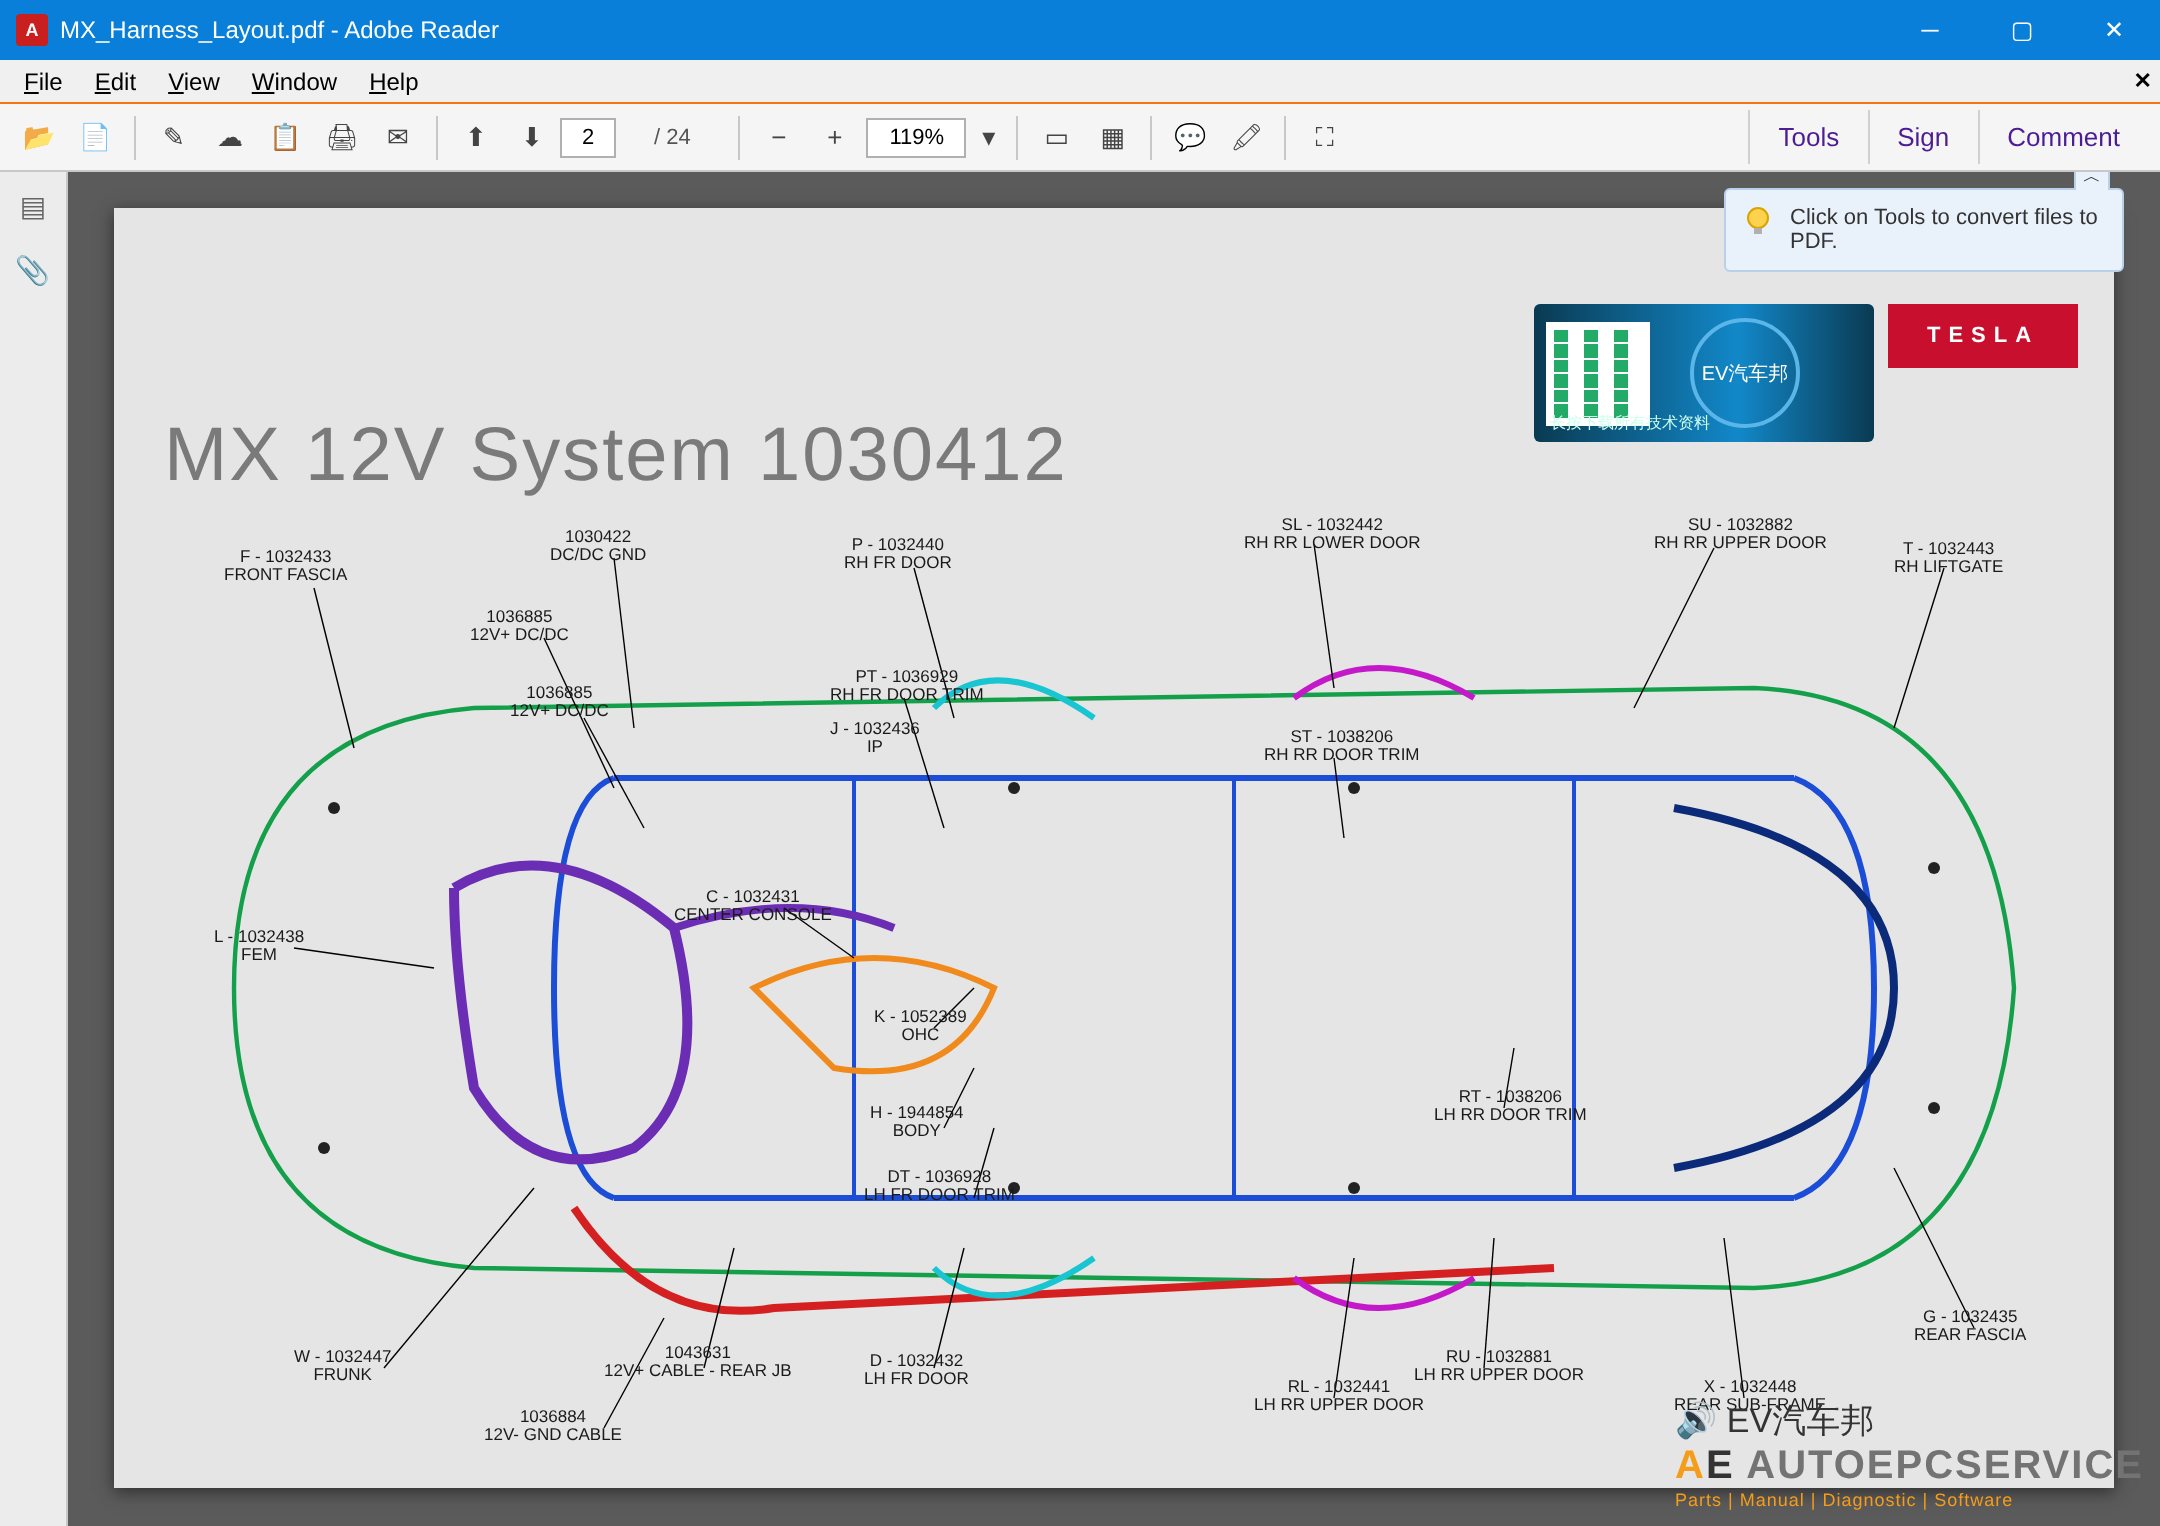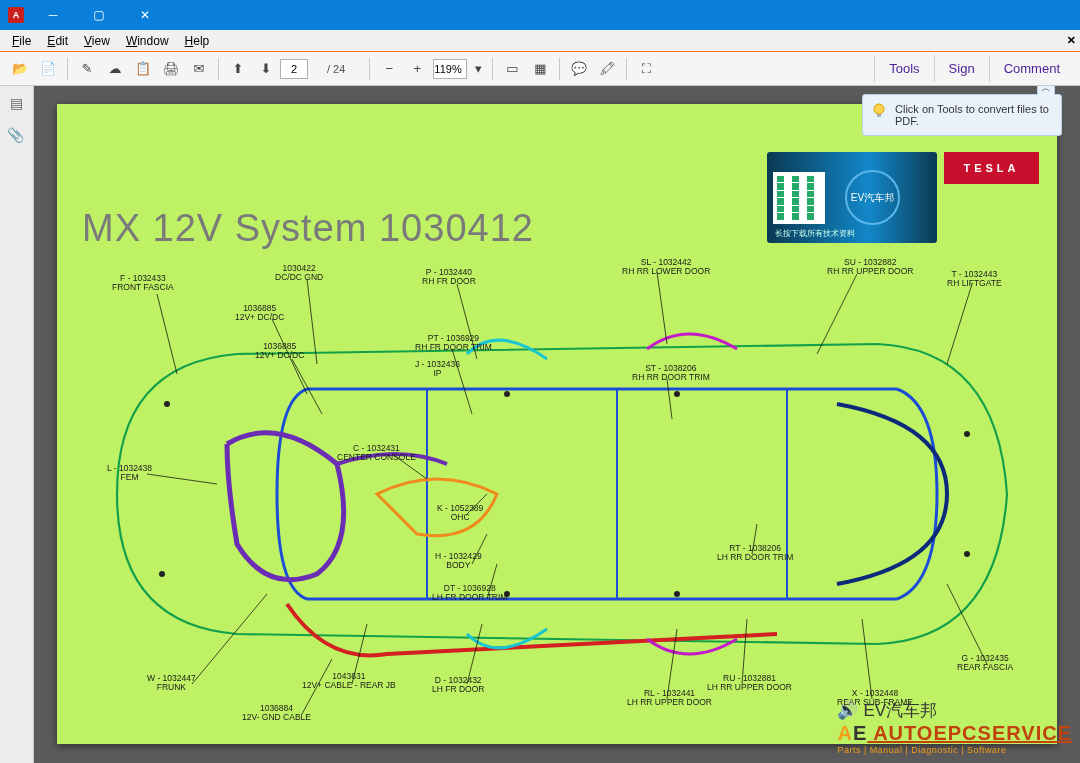--- a/index.html
+++ b/index.html
@@ -14,40 +14,40 @@
 .menubar { height:22px; background:#f0f0f0; border-bottom:1px solid #f97316; display:flex; align-items:center; padding:0 4px; font-size:12px; position:relative; }
 .menubar span { padding:3px 8px; }
 .menubar span u { text-decoration:underline; }
 .menubar .mini-x { position:absolute; right:4px; font-weight:bold; font-size:11px; cursor:pointer; }
 
 .toolbar { height:34px; background:#f5f5f5; border-bottom:1px solid #c8c8c8; display:flex; align-items:center; padding:0 6px; font-size:11px; }
 .tbtn { width:24px; height:24px; margin:0 2px; border:1px solid transparent; border-radius:2px; display:flex; align-items:center; justify-content:center; font-size:13px; color:#444; cursor:pointer; }
 .tsep { width:1px; height:22px; background:#c8c8c8; margin:0 5px; }
 .page-input { width:28px; height:20px; border:1px solid #b0b0b0; text-align:center; font-size:11px; }
 .page-total { margin:0 19px; color:#555; }
-.zoom-input { width:34px; height:20px; border:1px solid #b0b0b0; font-size:11px; margin:0 2px; }
+.zoom-input { width:50px; height:20px; border:1px solid #b0b0b0; text-align:center; font-size:11px; margin:0 2px; }
 .right-tools { margin-left:auto; display:flex; }
 .right-tools div { padding:6px 14px; font-size:13px; color:#4c1d95; border-left:1px solid #d0d0d0; cursor:pointer; }
 
 .workspace { display:flex; height:calc(763px - 30px - 22px - 34px); background:#5b5b5b; }
 .sidepanel { width:34px; background:#ececec; border-right:1px solid #c8c8c8; display:flex; flex-direction:column; align-items:center; padding-top:6px; gap:10px; }
 .sidepanel .sidebtn { width:22px; height:22px; display:flex; align-items:center; justify-content:center; color:#666; font-size:14px; cursor:pointer; }
 
 .canvas { flex:1; display:flex; justify-content:center; padding:18px 0; overflow:auto; position:relative; }
-.page { background:#bef264; width:1000px; height:640px; box-shadow:0 2px 8px rgba(0,0,0,.5); position:relative; }
+.page { background:#e5e5e5; width:1000px; height:640px; box-shadow:0 2px 8px rgba(0,0,0,.5); position:relative; }
 
 .tooltip { position:absolute; top:8px; right:18px; width:200px; background:#e9f1fb; border:1px solid #b8d0e8; border-radius:3px; padding:8px 10px 8px 32px; font-size:11px; color:#333; z-index:10; }
 .tooltip svg { position:absolute; left:8px; top:8px; }
 .tooltip .close-t { position:absolute; right:6px; top:-14px; background:#e9f1fb; border:1px solid #b8d0e8; border-bottom:none; width:18px; height:14px; font-size:9px; text-align:center; line-height:12px; border-radius:3px 3px 0 0; cursor:pointer;}
 
 .doc-title { position:absolute; left:25px; top:103px; font-size:38px; color:#7a7a7a; font-weight:300; letter-spacing:1px; }
 
 .tesla-badge { position:absolute; right:18px; top:48px; width:95px; height:32px; background:#c8102e; color:#fff; display:flex; align-items:center; justify-content:center; font-size:11px; letter-spacing:4px; font-weight:bold; }
 
-.ev-card { position:absolute; right:120px; top:48px; width:170px; height:91px; background:linear-gradient(90deg,#0a3a52 0%,#1288c9 60%,#0a3a52 100%); border-radius:3px; display:flex; align-items:center; padding:6px; }
+.ev-card { position:absolute; right:120px; top:48px; width:170px; height:69px; background:linear-gradient(90deg,#0a3a52 0%,#1288c9 60%,#0a3a52 100%); border-radius:3px; display:flex; align-items:center; padding:6px; }
 .ev-card .qr { width:52px; height:52px; background:#fff; display:grid; grid-template:repeat(6,1fr)/repeat(6,1fr); gap:1px; padding:4px; }
 .ev-card .qr div{ background:#2a6; } .ev-card .qr div:nth-child(2n){background:#fff;}
 .ev-card .ev-circle { margin-left:20px; width:55px; height:55px; border:2px solid #5ab5e8; border-radius:50%; display:flex; align-items:center; justify-content:center; color:#fff; font-size:10px; text-align:center; }
 .ev-card .ev-sub { position:absolute; bottom:4px; left:8px; font-size:8px; color:#cfe; }
 
 .diagram { position:absolute; left:20px; top:160px; right:20px; bottom:20px; }
 .diagram svg { width:100%; height:100%; }
 
 .lbl { position:absolute; font-size:8.5px; line-height:1.05; color:#1a1a1a; text-align:center; white-space:nowrap; }
 .lbl .code { display:block; }
@@ -56,20 +56,21 @@
 .watermark .wm1 { font-size:17px; color:#333; font-weight:500; }
 .watermark .wm2 { font-size:20px; font-weight:800; letter-spacing:1px; }
 .watermark .wm2 .a{color:#f59c1a;} .watermark .wm2 .e{color:#333;}
 .watermark .wm3 { font-size:9px; color:#f59c1a; letter-spacing:.5px; }
 </style>
 </head>
 <body>
 
 <div class="titlebar">
   <div class="app-icon">A</div>
+  <div class="title">MX_Harness_Layout.pdf - Adobe Reader</div>
   <div class="win-btns">
     <div class="minbtn">─</div>
     <div class="maxbtn">▢</div>
     <div class="closebtn">✕</div>
   </div>
 </div>
 
 <div class="menubar">
   <span><u>F</u>ile</span>
   <span><u>E</u>dit</span>
@@ -250,33 +251,33 @@
         <div class="lbl" style="left:345px; top:4px"><span class="code">P - 1032440</span><span>RH FR DOOR</span></div>
         <div class="lbl" style="left:545px; top:-6px"><span class="code">SL - 1032442</span><span>RH RR LOWER DOOR</span></div>
         <div class="lbl" style="left:750px; top:-6px"><span class="code">SU - 1032882</span><span>RH RR UPPER DOOR</span></div>
         <div class="lbl" style="left:870px; top:6px"><span class="code">T - 1032443</span><span>RH LIFTGATE</span></div>
         <div class="lbl" style="left:338px; top:70px"><span class="code">PT - 1036929</span><span>RH FR DOOR TRIM</span></div>
         <div class="lbl" style="left:338px; top:96px"><span class="code">J - 1032436</span><span>IP</span></div>
         <div class="lbl" style="left:555px; top:100px"><span class="code">ST - 1038206</span><span>RH RR DOOR TRIM</span></div>
         <div class="lbl" style="left:30px; top:200px"><span class="code">L - 1032438</span><span>FEM</span></div>
         <div class="lbl" style="left:260px; top:180px"><span class="code">C - 1032431</span><span>CENTER CONSOLE</span></div>
         <div class="lbl" style="left:360px; top:240px"><span class="code">K - 1052389</span><span>OHC</span></div>
-        <div class="lbl" style="left:358px; top:288px"><span class="code">H - 1032429</span><span>BODY</span></div>
+        <div class="lbl" style="left:358px; top:288px"><span class="code">H - 1944854</span><span>BODY</span></div>
         <div class="lbl" style="left:640px; top:280px"><span class="code">RT - 1038206</span><span>LH RR DOOR TRIM</span></div>
         <div class="lbl" style="left:355px; top:320px"><span class="code">DT - 1036928</span><span>LH FR DOOR TRIM</span></div>
         <div class="lbl" style="left:70px; top:410px"><span class="code">W - 1032447</span><span>FRUNK</span></div>
         <div class="lbl" style="left:225px; top:408px"><span class="code">1043631</span><span>12V+ CABLE - REAR JB</span></div>
         <div class="lbl" style="left:165px; top:440px"><span class="code">1036884</span><span>12V- GND CABLE</span></div>
         <div class="lbl" style="left:355px; top:412px"><span class="code">D - 1032432</span><span>LH FR DOOR</span></div>
         <div class="lbl" style="left:550px; top:425px"><span class="code">RL - 1032441</span><span>LH RR UPPER DOOR</span></div>
         <div class="lbl" style="left:630px; top:410px"><span class="code">RU - 1032881</span><span>LH RR UPPER DOOR</span></div>
         <div class="lbl" style="left:760px; top:425px"><span class="code">X - 1032448</span><span>REAR SUB-FRAME</span></div>
         <div class="lbl" style="left:880px; top:390px"><span class="code">G - 1032435</span><span>REAR FASCIA</span></div>
       </div>
     </div>
   </div>
 </div>
 
 <div class="watermark">
   <div class="wm1">🔊 EV汽车邦</div>
-  <div class="wm2"><span class="a">A</span><span class="e">E</span><span class="a" style="color:#c2410c;text-decoration:underline;"> AUTOEPCSERVICE</span></div>
+  <div class="wm2"><span class="a">A</span><span class="e">E</span><span class="a" style="color:#737373;"> AUTOEPCSERVICE</span></div>
   <div class="wm3">Parts | Manual | Diagnostic | Software</div>
 </div>
 
 </body></html>

